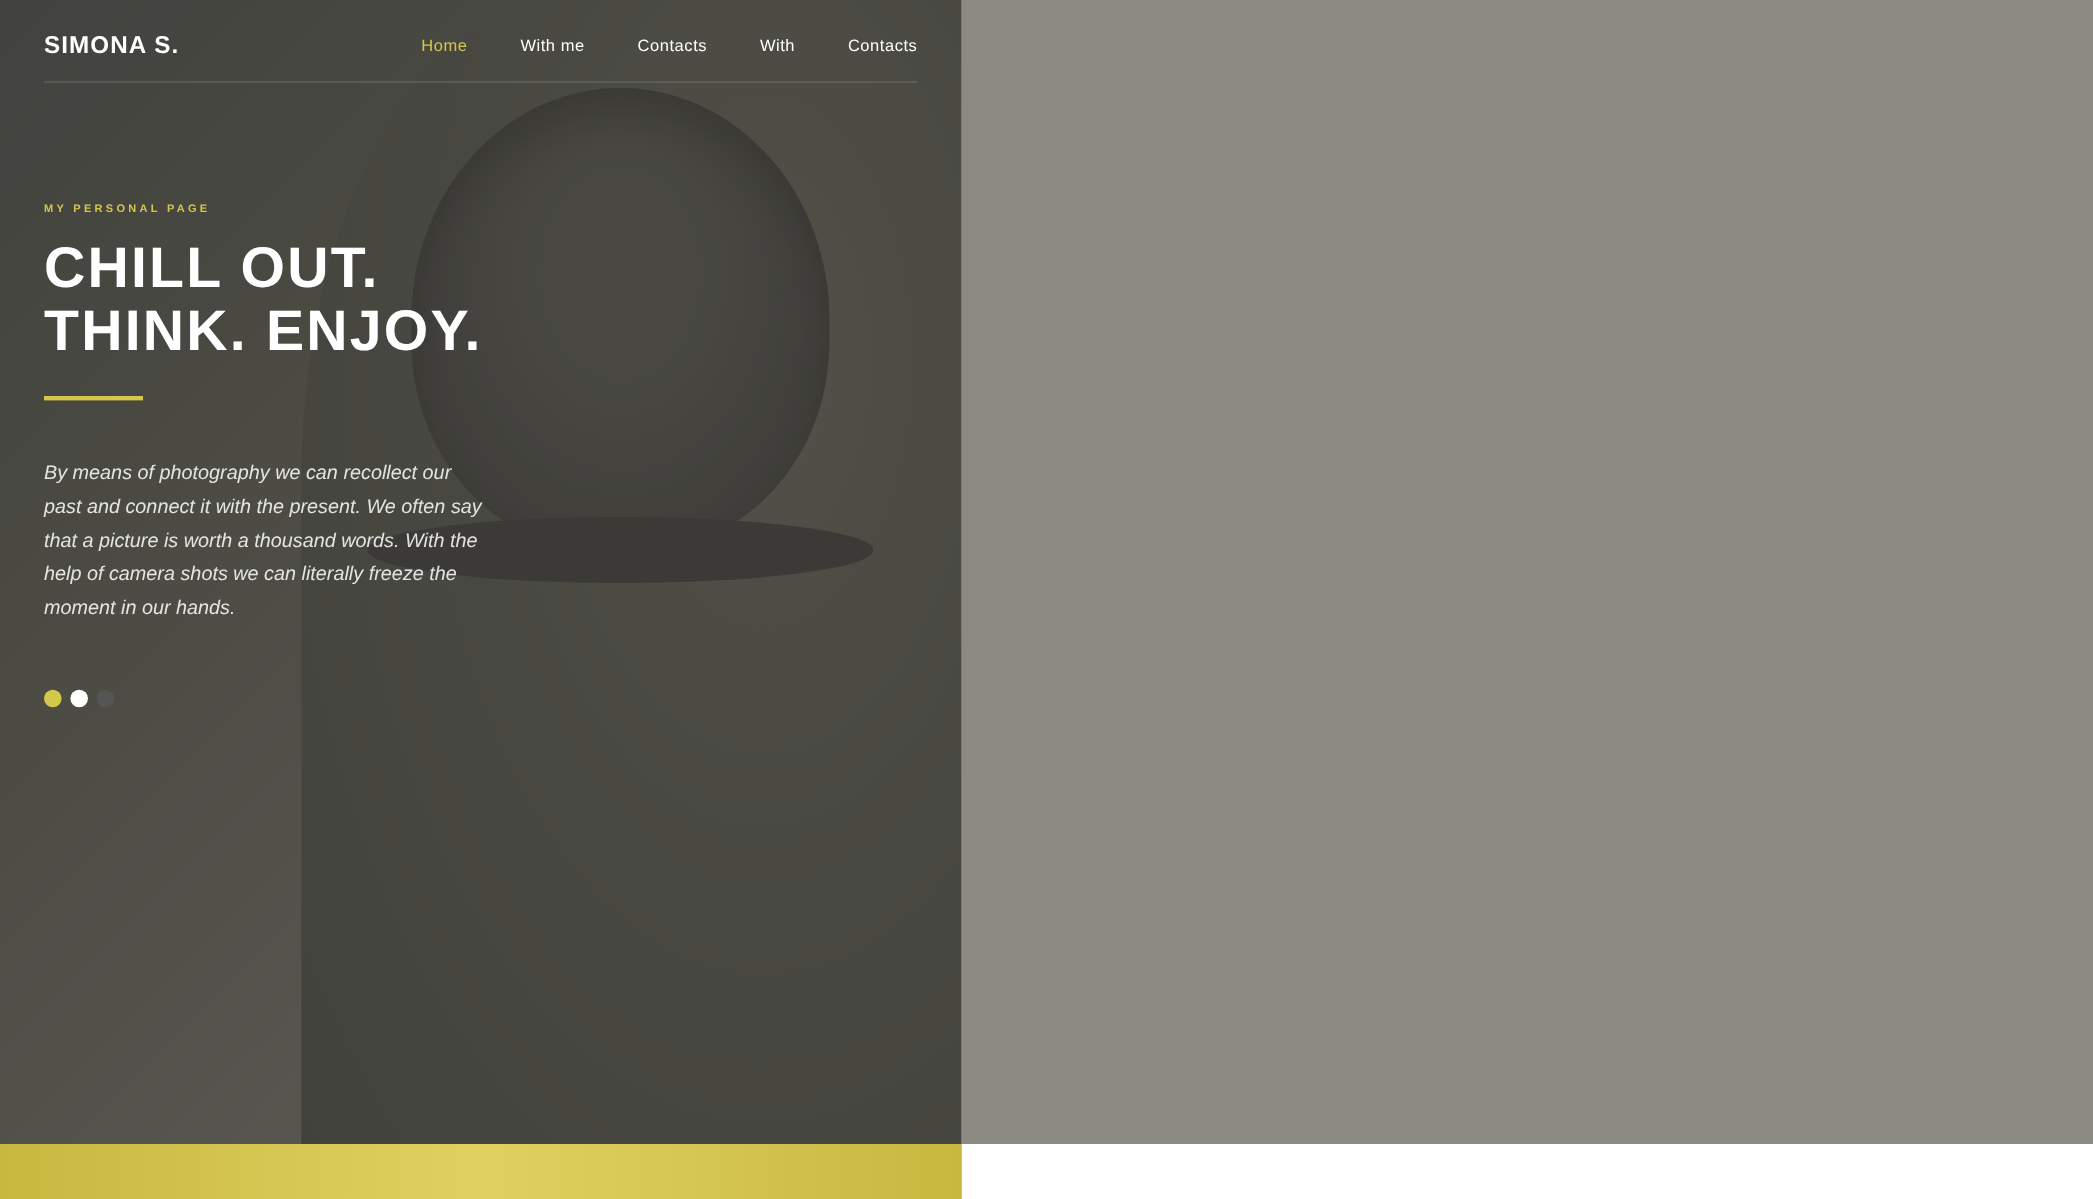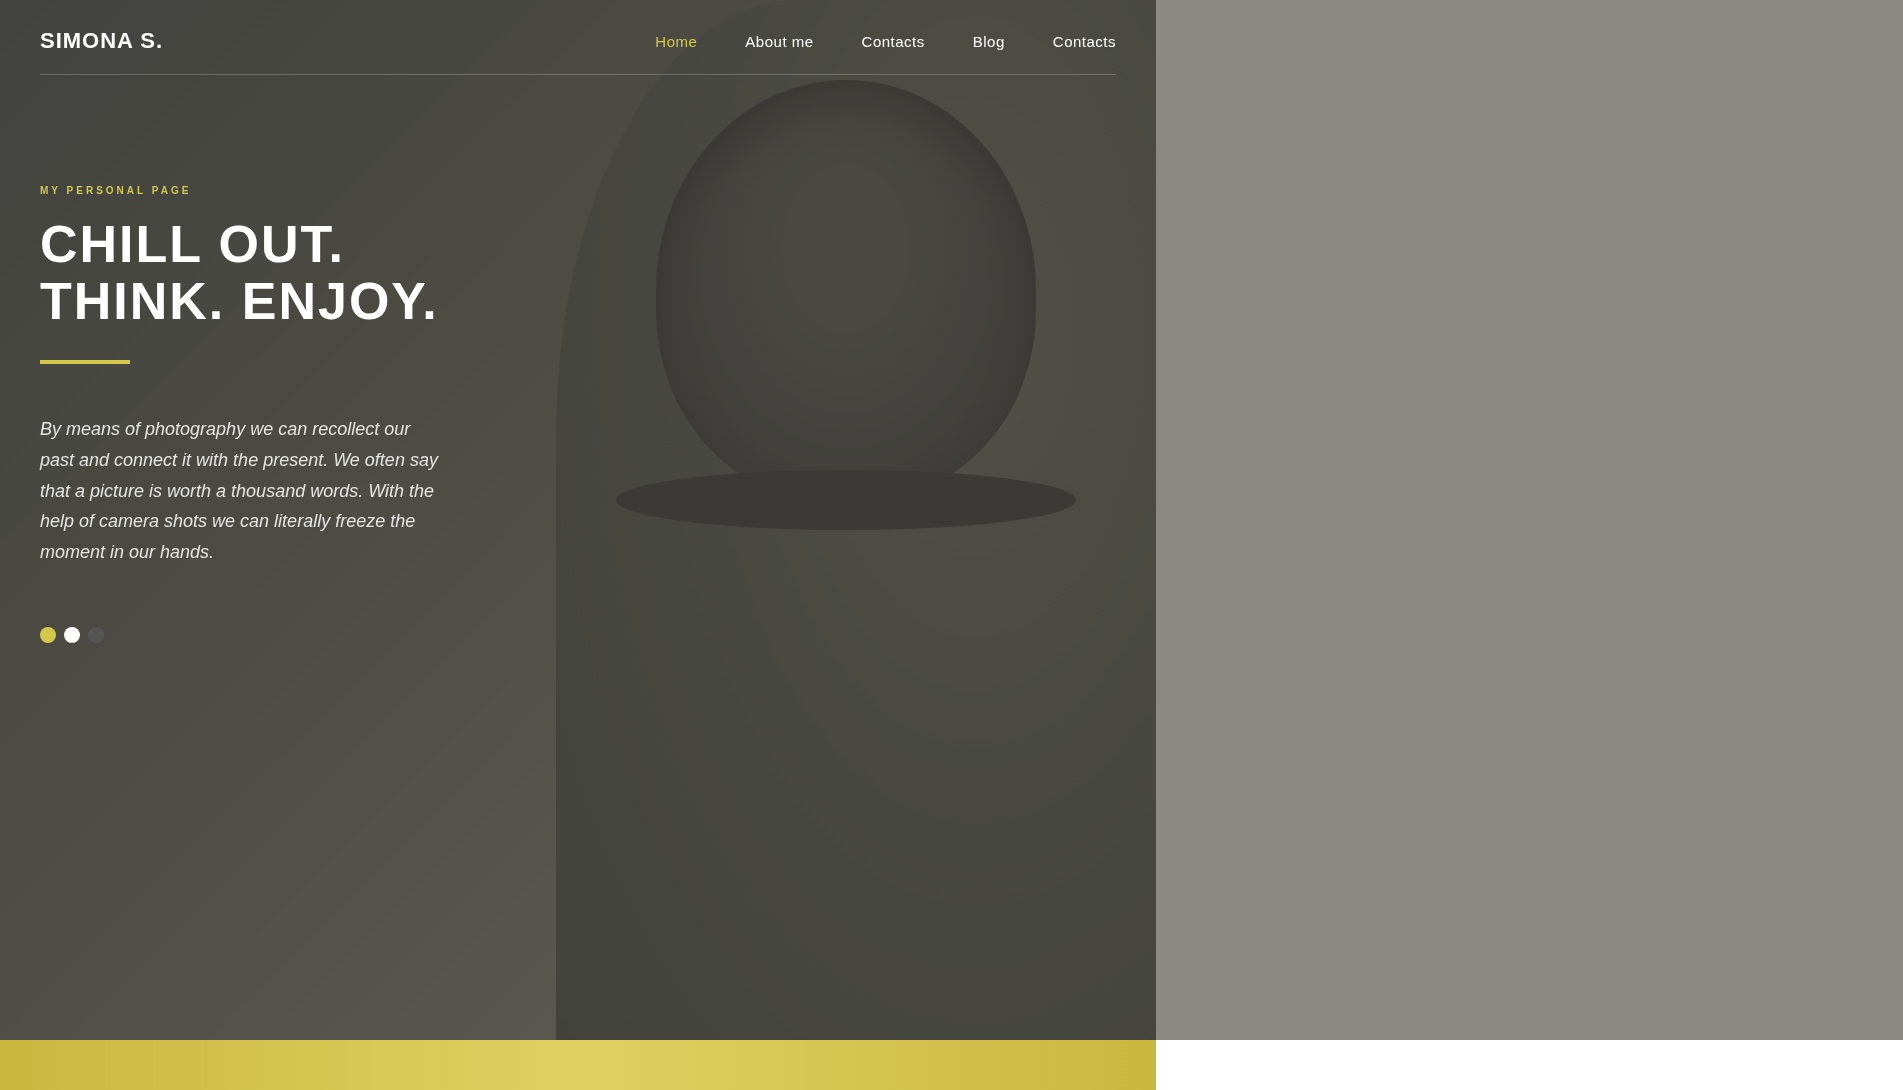--- a/index.html
+++ b/index.html
@@ -13,21 +13,21 @@
     }
 
     .page-wrapper {
       display: flex;
       width: 1903px;
       min-height: 1090px;
     }
 
     
     .main-content {
-      width: 1156px;
+      width: 874px;
       min-height: 1090px;
       position: relative;
       background: #5a5a5a;
       overflow: hidden;
     }
 
     
     .hero-bg {
       position: absolute;
       top: 0; left: 0; right: 0; bottom: 0;
@@ -226,23 +226,23 @@
   <div class="main-content">
 
     <div class="hero-bg"></div>
     <div class="hat-decoration"></div>
     <div class="hero-overlay"></div>
 
     <header class="header">
       <div class="logo">SIMONA S.</div>
       <nav class="nav">
         <a class="nav-item active">Home</a>
-        <a class="nav-item">About me</a>
+        <a class="nav-item">With me</a>
         <a class="nav-item">Contacts</a>
-        <a class="nav-item">Blog</a>
+        <a class="nav-item">With</a>
         <a class="nav-item">Contacts</a>
       </nav>
     </header>
 
     <hr class="header-divider">
 
     <div class="hero-content">
       <p class="hero-subtitle">MY PERSONAL PAGE</p>
       <h1 class="hero-title">
         <span>CHILL OUT.</span><br>

